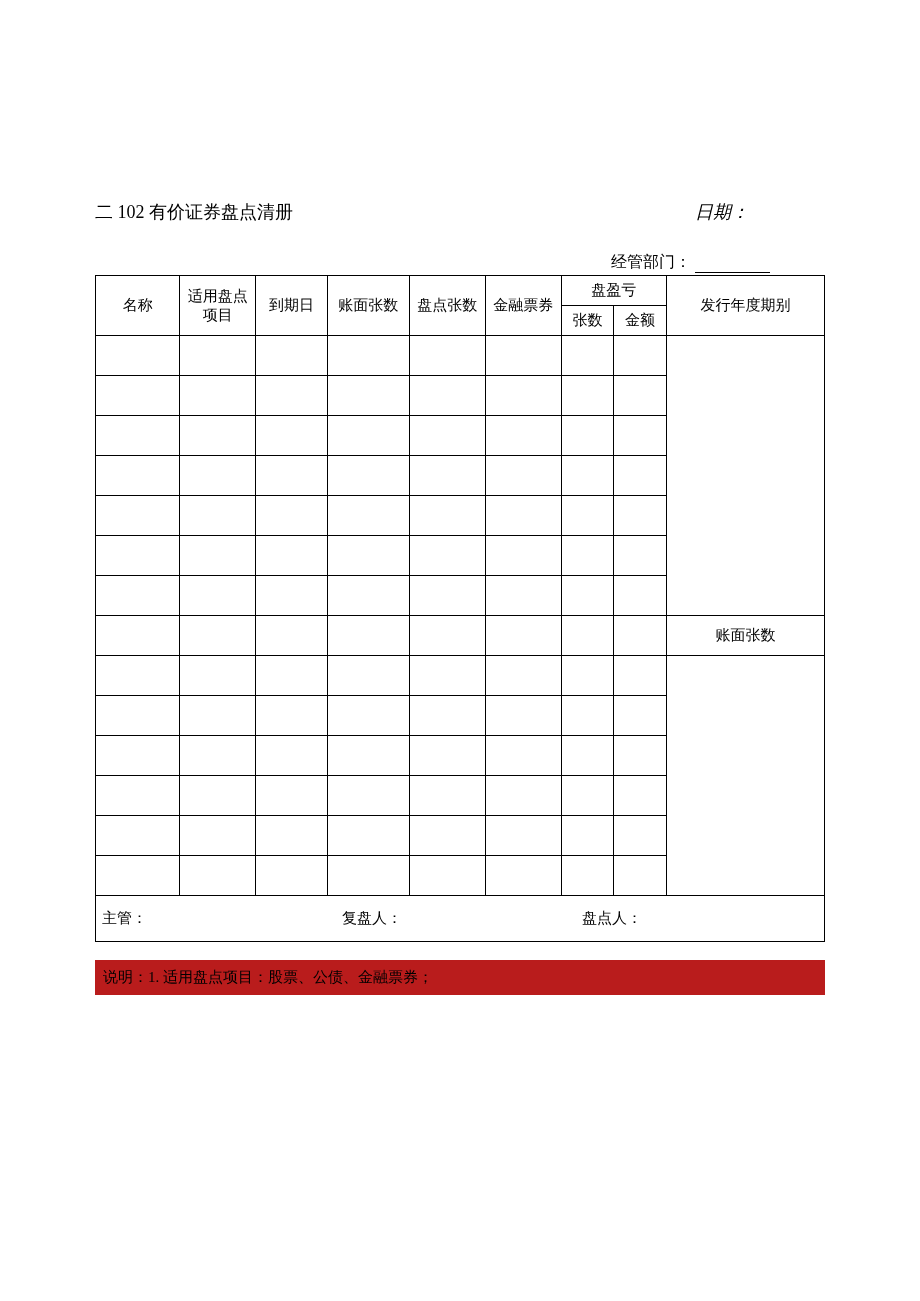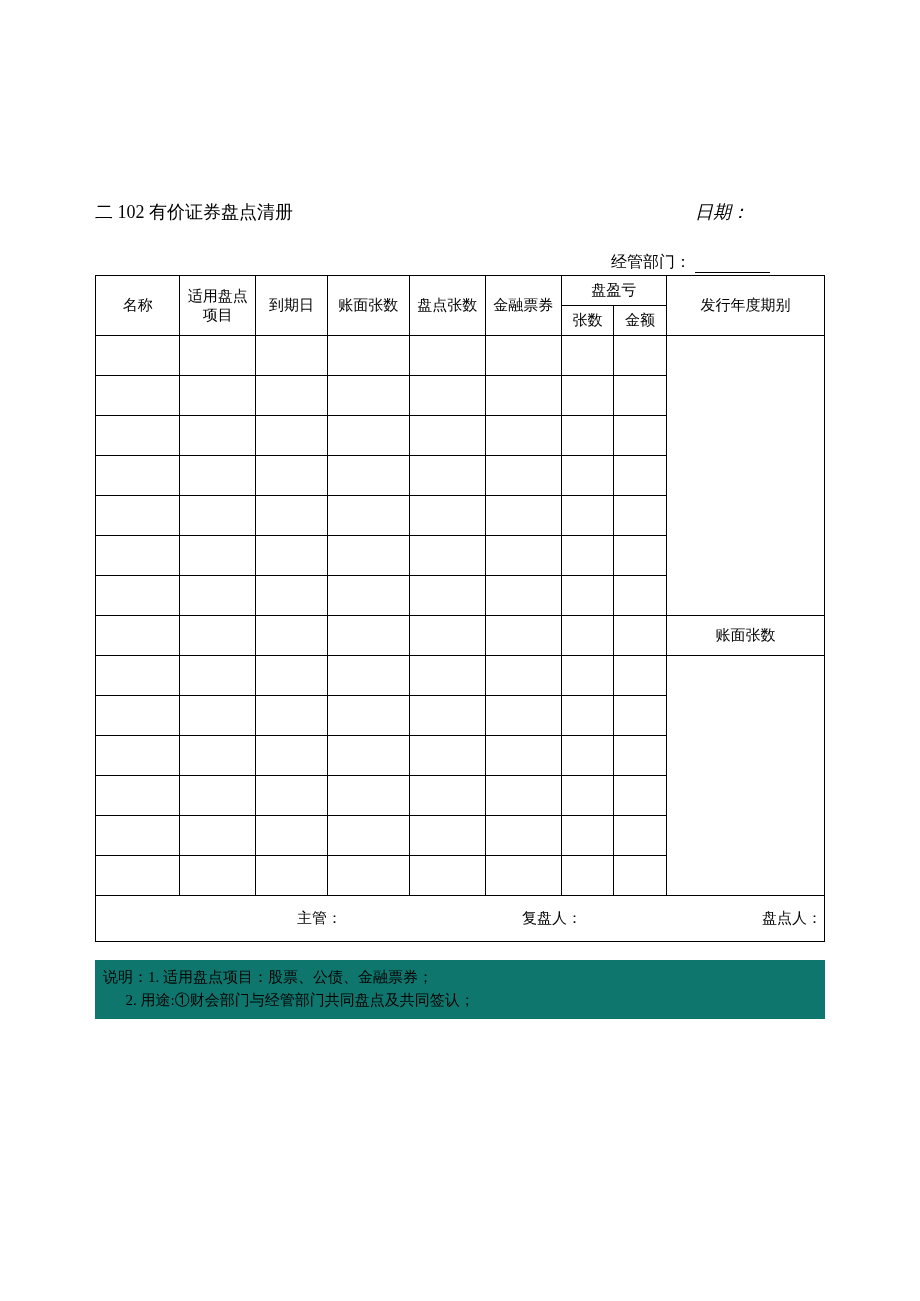--- a/index.html
+++ b/index.html
@@ -45,33 +45,33 @@
       border: 1px solid #000;
       text-align: center;
       vertical-align: middle;
       font-weight: normal;
       font-size: 15px;
       padding: 2px;
     }
     th { height: 30px; }
     td.data-cell { height: 40px; }
     .footer-row td {
-      text-align: right;
+      text-align: left;
       padding-left: 6px;
       height: 46px;
     }
     .sig-wrap {
       display: flex;
       width: 100%;
     }
     .sig-item {
       flex: 1;
     }
     .notes {
-      background: #0f766e;
+      background: #b91c1c;
       margin-top: 18px;
       padding: 6px 8px 6px 8px;
       font-size: 15px;
       line-height: 1.55;
     }
     .notes .line { white-space: pre; }
   </style>
 </head>
 <body>
 
@@ -265,16 +265,15 @@
             <span class="sig-item">复盘人：</span>
             <span class="sig-item">盘点人：</span>
           </div>
         </td>
       </tr>
     </tbody>
   </table>
 
   <div class="notes">
     <div class="line">说明：1. 适用盘点项目：股票、公债、金融票券；</div>
-    <div class="line">      2. 用途:①财会部门与经管部门共同盘点及共同签认；</div>
   </div>
 
 </div>
 
 </body></html>

